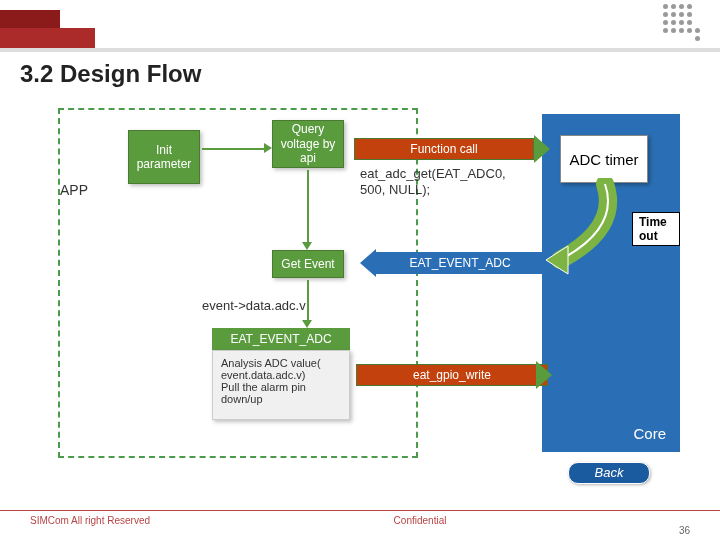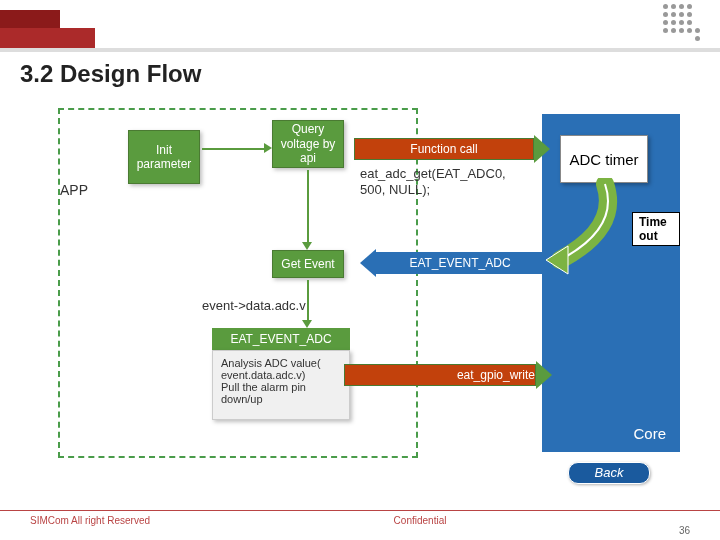--- a/index.html
+++ b/index.html
@@ -22,21 +22,21 @@
   .event-body { position: absolute; top: 250px; left: 162px; width: 138px; height: 70px; background: #f0f0f0; border: 1px solid #ccc; padding: 6px 8px; font-size: 11px; color: #333; box-shadow: 2px 2px 4px rgba(0,0,0,0.25); }
   .core-box { position: absolute; top: 14px; left: 492px; width: 138px; height: 338px; background: #2a6fb5; color: #fff; text-decoration: underline; }
   .core-label { position: absolute; bottom: 10px; right: 14px; font-size: 15px; }
   .adc-timer { position: absolute; top: 35px; left: 510px; width: 88px; height: 48px; background: #fff; border: 1px solid #888; color: #000; font-size: 15px; text-align: center; display: flex; align-items: center; justify-content: center; box-shadow: 2px 2px 4px rgba(0,0,0,0.3); }
   .timeout { position: absolute; top: 112px; left: 582px; background: #fff; border: 1px solid #000; padding: 2px 6px; font-size: 12px; font-weight: bold; }
   .arrow-bar { position: absolute; height: 22px; display: flex; align-items: center; justify-content: center; color: #fff; font-size: 12px; }
   .arrow-green { background: #c2410c; border: 1px solid #4a7a32; }
   .arrow-blue { background: #2a6fb5; }
   .fn-call { top: 38px; left: 304px; width: 180px; }
   .eat-event { top: 152px; left: 326px; width: 168px; }
-  .gpio-write { top: 264px; left: 294px; width: 192px; justify-content: flex-end; }
+  .gpio-write { top: 264px; left: 306px; width: 192px; }
   .arrow-head-r { position: absolute; width: 0; height: 0; border-top: 14px solid transparent; border-bottom: 14px solid transparent; }
   .arrow-head-green-r { border-left: 16px solid #5a9b3e; }
   .arrow-head-blue-l { border-right: 16px solid #2a6fb5; }
   .small-text { position: absolute; font-size: 13px; color: #333; }
   .api-call-text { top: 66px; left: 310px; width: 160px; line-height: 1.2; }
   .event-data-text { top: 198px; left: 152px; }
   .thin-arrow { position: absolute; background: #5a9b3e; }
   .thin-arrow-head { position: absolute; width: 0; height: 0; }
   .back-btn { position: absolute; top: 362px; left: 518px; width: 82px; height: 22px; background: #1a5a9e; border: 1px solid #fff; border-radius: 10px; color: #fff; font-style: italic; font-size: 13px; text-align: center; line-height: 20px; box-shadow: 1px 1px 3px rgba(0,0,0,0.3); }
   .footer { position: absolute; bottom: 14px; left: 0; width: 100%; display: flex; align-items: center; border-top: 1px solid #b94444; padding: 4px 30px 0 30px; font-size: 10px; color: #b94444; }

